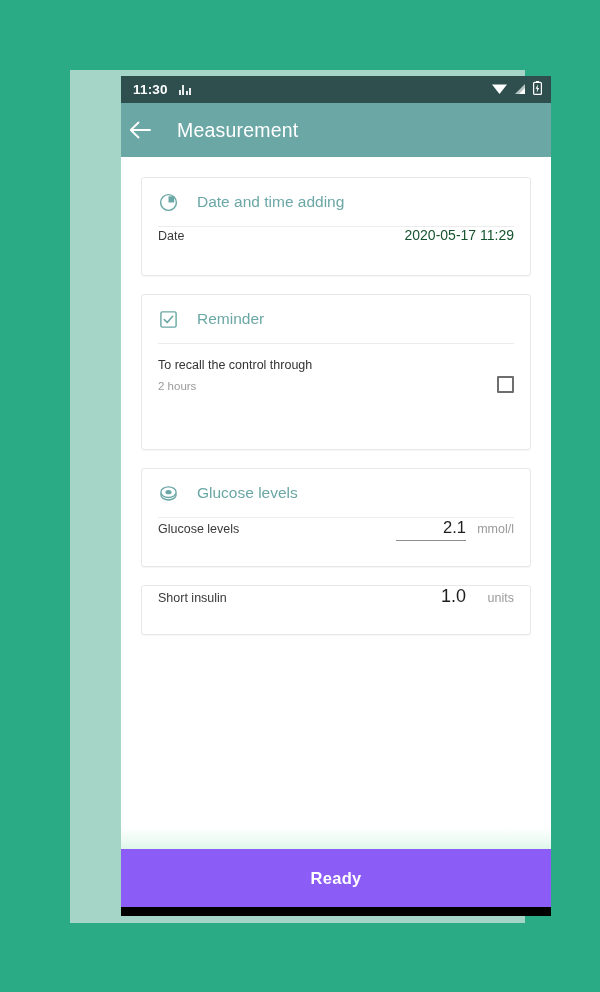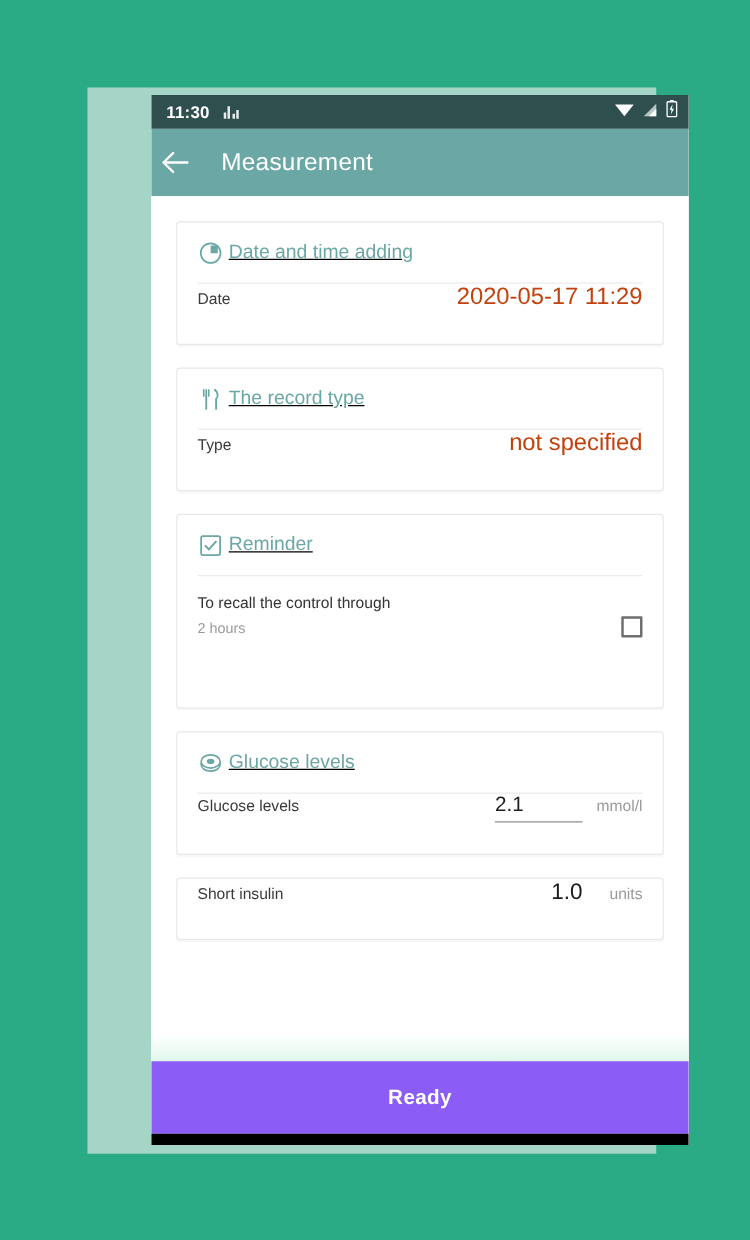--- a/index.html
+++ b/index.html
@@ -90,22 +90,21 @@
     border-radius: 3px;
     margin-bottom: 18px;
     padding: 0 16px;
     box-shadow: 0 1px 1px rgba(0,0,0,0.035);
   }
   .card-head {
     display: flex;
     align-items: center;
     height: 49px;
     border-bottom: 1px solid #ececec;
-    gap: 5px;
-    text-decoration: underline;
+    gap: 19px;
   }
   .card-title {
     color: #6aa7a5;
     font-size: 15.5px;
   }
   .card-icon {
     width: 20px; height: 20px;
     display: flex; align-items: center; justify-content: center;
     flex: 0 0 20px;
   }
@@ -113,35 +112,35 @@
     display: flex;
     align-items: baseline;
     height: 48px;
   }
   .row-label {
     font-size: 12.5px;
     color: #3a3a3a;
   }
   .row-value {
     margin-left: auto;
-    font-size: 19px;
-    color: #c2410c;
+    font-size: 14px;
+    color: #14532d;
   }
   .row-unit {
     font-size: 12.5px;
     color: #9a9a9a;
     width: 48px;
     text-align: right;
   }
 
   
   .num-field {
     margin-left: auto;
     min-width: 70px;
-    text-align: left;
+    text-align: right;
     font-size: 16.5px;
     color: #1e1e1e;
     padding-bottom: 3px;
     border-bottom: 1px solid #8e8e8e;
   }
   .num-plain {
     margin-left: auto;
     min-width: 70px;
     text-align: right;
     font-size: 18px;
@@ -251,36 +250,20 @@
               </svg>
             </span>
             <span class="card-title">Date and time adding</span>
           </div>
           <div class="row">
             <span class="row-label">Date</span>
             <span class="row-value">2020-05-17 11:29</span>
           </div>
         </div>
 
-        <div class="card">
-          <div class="card-head">
-            <span class="card-icon">
-              <svg width="19" height="19" viewBox="0 0 20 20">
-                <path d="M4.2 2 L4.2 7.2 M6.3 2 L6.3 7.2 M8.4 2 L8.4 7.2" stroke="#6aa7a5" stroke-width="1.4" stroke-linecap="round"></path>
-                <path d="M6.3 7.2 L6.3 18" stroke="#6aa7a5" stroke-width="1.6" stroke-linecap="round"></path>
-                <path d="M13.6 2 C16.4 4 16.6 8 14.6 9.6 L14.6 18" stroke="#6aa7a5" stroke-width="1.6" fill="none" stroke-linecap="round" stroke-linejoin="round"></path>
-              </svg>
-            </span>
-            <span class="card-title">The record type</span>
-          </div>
-          <div class="row">
-            <span class="row-label">Type</span>
-            <span class="row-value">not specified</span>
-          </div>
-        </div>
 
         <div class="card">
           <div class="card-head">
             <span class="card-icon">
               <svg width="19" height="19" viewBox="0 0 20 20">
                 <rect x="2" y="2" width="16" height="16" rx="1.5" fill="none" stroke="#6aa7a5" stroke-width="1.5"></rect>
                 <path d="M5.6 10.2 L8.6 13.2 L14.4 6.6" fill="none" stroke="#6aa7a5" stroke-width="1.7" stroke-linecap="round" stroke-linejoin="round"></path>
               </svg>
             </span>
             <span class="card-title">Reminder</span>

